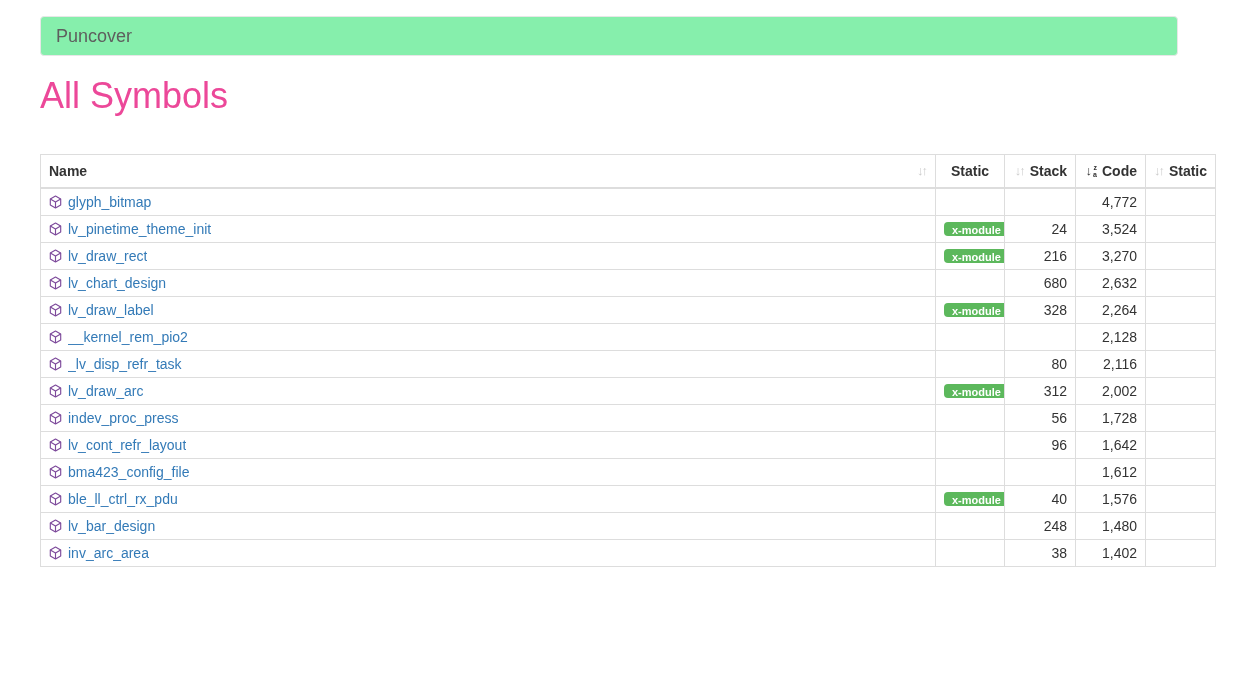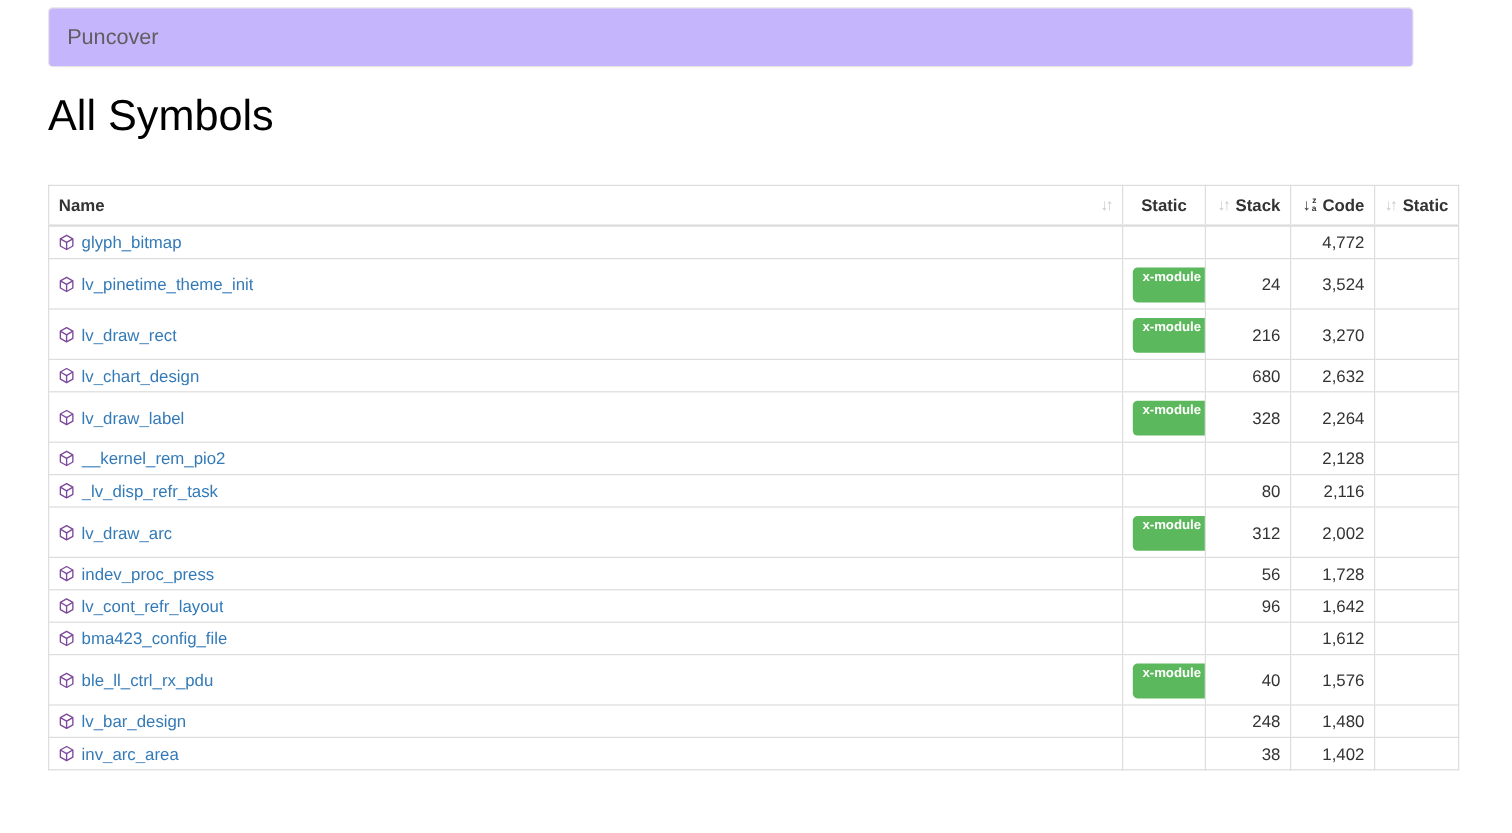--- a/index.html
+++ b/index.html
@@ -8,44 +8,44 @@
     width: 1260px; height: 694px;
     background: #ffffff;
     overflow: hidden;
     font-family: "Liberation Sans", "DejaVu Sans", sans-serif;
     font-size: 14px;
     color: #333;
   }
 
   
   .navbar {
-    margin: 6px 0 0 40px;
+    margin: 16px 0 0 40px;
     width: 1138px;
-    height: 50px;
-    background: #c4b5fd;
+    height: 40px;
+    background: #86efac;
     border: 1px solid #e7e7e7;
     border-radius: 4px;
     display: flex;
     align-items: center;
     padding-left: 15px;
   }
   .navbar-brand {
     font-size: 18px;
     color: #5e5e5e;
     text-decoration: none;
     cursor: pointer;
   }
 
   
   h1.page-title {
     margin: 20px 40px 0 40px;
     font-size: 36px;
     line-height: 40px;
     font-weight: 500;
-    color: #000000;
+    color: #ec4899;
   }
 
   
   .table-wrap {
     margin: 38px 0 0 40px;
     width: 1175px;
   }
   table.symbols {
     border-collapse: collapse;
     table-layout: fixed;
@@ -110,21 +110,21 @@
   }
 
   
   .badge-xmodule {
     display: inline-block;
     background: #5cb85c;
     color: #fff;
     font-size: 11px;
     font-weight: 700;
     line-height: 11px;
-    padding: 3px 8px 15px 8px;
+    padding: 3px 8px 0 8px;
     border-radius: 4px;
   }
 </style>
 </head>
 <body>
 
 <nav class="navbar">
   <a class="navbar-brand">Puncover</a>
 </nav>
 

